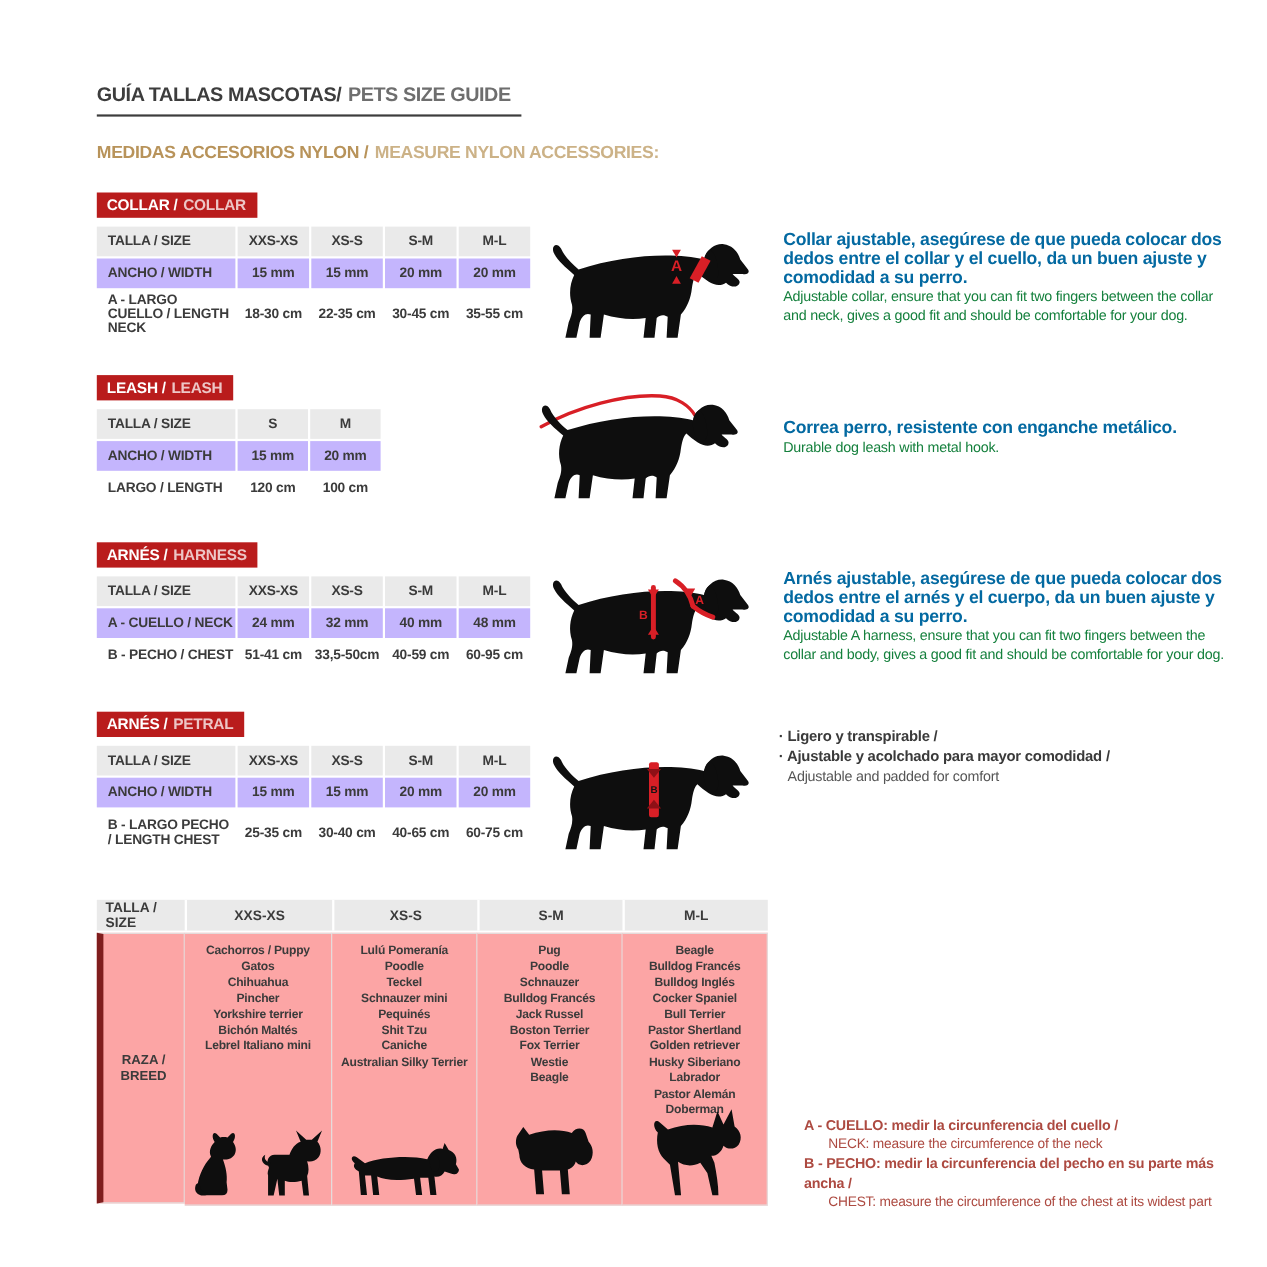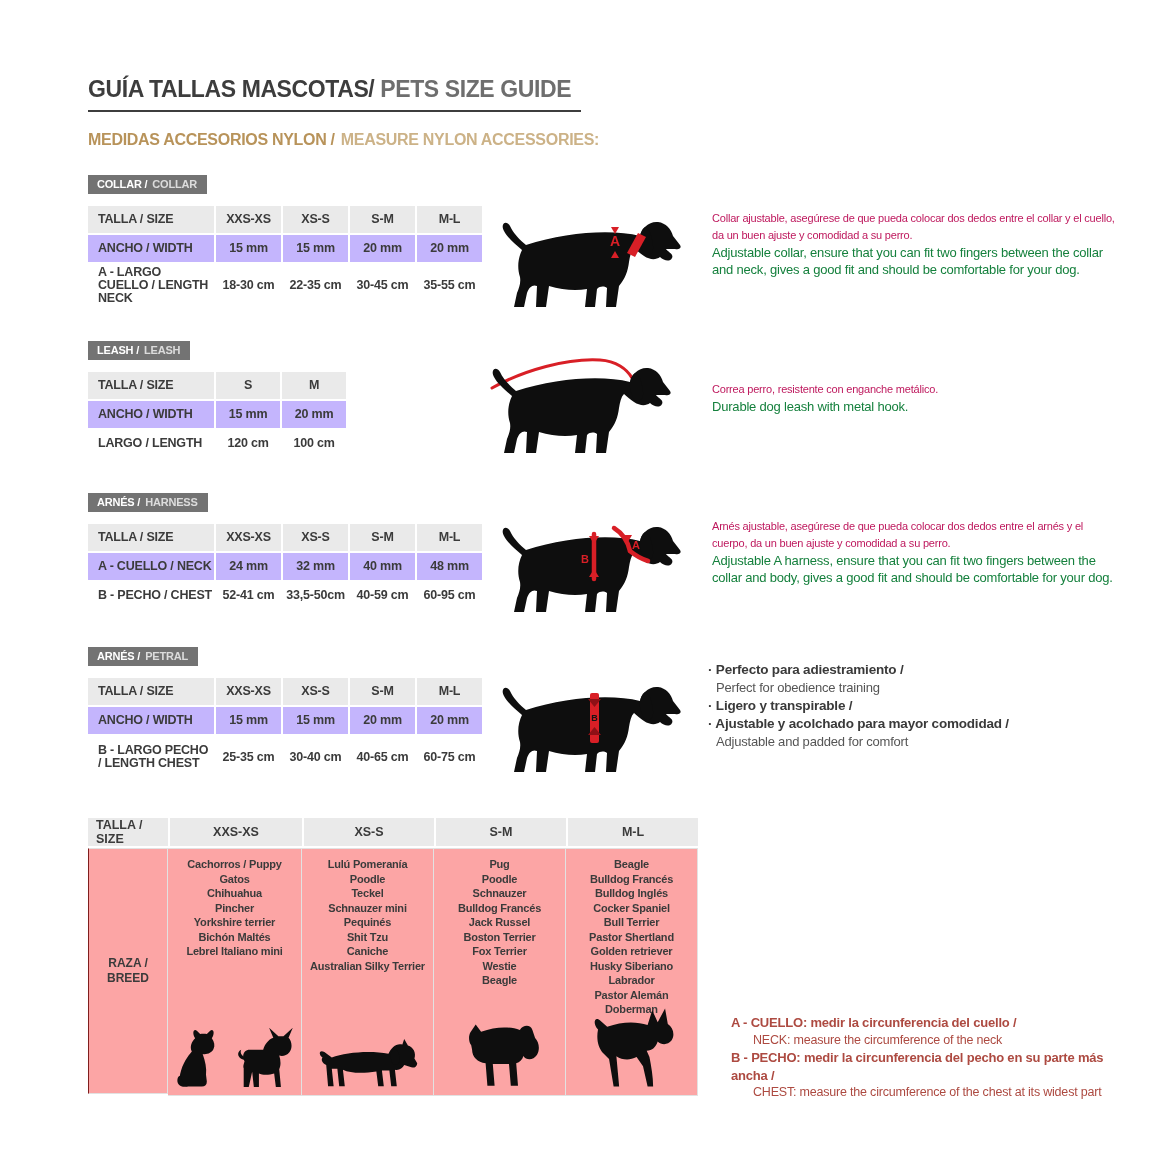--- a/index.html
+++ b/index.html
@@ -1,65 +1,65 @@
 <!DOCTYPE html>
 <html><head>
 <meta charset="utf-8">
 <style>
   html,body{margin:0;padding:0;background:#fff;}
   .page{position:relative;width:1152px;height:1152px;background:#fff;overflow:hidden;
         font-family:"Liberation Sans", sans-serif;color:#3b3b3b;}
 
   
-  .title{position:absolute;left:88px;top:76px;font-size:23px;font-weight:bold;letter-spacing:-0.4px;
+  .title{position:absolute;left:88px;top:76px;font-size:18px;font-weight:bold;letter-spacing:-0.4px;
          border-bottom:2px solid #3d3d3d;padding:0 10px 7px 0;white-space:nowrap;}
   .title .t-es{color:#3d3d3d;}
   .title .t-en{color:#6e6e6e;margin-left:6px;}
   .subtitle{position:absolute;left:88px;top:131px;font-size:16px;font-weight:bold;letter-spacing:-0.3px;white-space:nowrap;}
   .subtitle .s-es{color:#b8935a;}
   .subtitle .s-en{color:#ccb287;margin-left:6px;}
 
   
-  .badge{position:absolute;left:88px;background:#737373;padding:3px 10px 4px 9px;
-         font-size:11px;font-weight:bold;letter-spacing:-0.2px;white-space:nowrap;}
+  .badge{position:absolute;left:88px;background:#b91c1c;padding:3px 10px 4px 9px;
+         font-size:14px;font-weight:bold;letter-spacing:-0.2px;white-space:nowrap;}
   .badge .b-es{color:#fff;}
   .badge .b-en{color:rgba(255,255,255,0.75);margin-left:5px;}
 
   
   .tbl{position:absolute;left:88px;}
   .trow{display:grid;gap:2px;margin-bottom:2px;}
   .t4 .trow{grid-template-columns:126px 65px 65px 65px 65px;}
   .t2 .trow{grid-template-columns:126px 64px 64px;}
   .tc{display:flex;align-items:center;justify-content:center;height:27px;
       font-size:12.5px;font-weight:bold;letter-spacing:-0.2px;text-align:center;line-height:13px;}
   .trow.tall .tc{height:42px;}
   .tc.lbl{justify-content:flex-start;text-align:left;padding-left:10px;}
   .trow.head .tc{background:#eaeaea;}
   .trow.mid .tc{background:#c4b5fd;}
   .trow.plain .tc{background:#fff;}
 
   
   .desc{position:absolute;left:712px;width:404px;}
-  .desc-es{font-size:11px;font-weight:normal;color:#be185d;line-height:17px;letter-spacing:-0.2px;}
+  .desc-es{font-size:16px;font-weight:bold;color:#0369a1;line-height:17px;letter-spacing:-0.2px;}
   .desc-en{font-size:13px;color:#15803d;line-height:17px;letter-spacing:-0.2px;}
   .feats{position:absolute;left:708px;width:420px;}
   .feat-es{font-size:13.5px;font-weight:bold;color:#3a3a3a;line-height:18px;letter-spacing:-0.2px;}
   .feat-es::before{content:"· ";}
   .feat-en{font-size:13px;color:#555;line-height:18px;padding-left:8px;letter-spacing:-0.2px;}
 
   
   .breed{position:absolute;left:88px;top:818px;width:610px;}
   .b-head{display:grid;grid-template-columns:80px 134px 132px 132px 132px;}
   .b-head .bh{background:#eaeaea;height:28px;display:flex;align-items:center;justify-content:center;
               font-size:12.5px;font-weight:bold;}
   .b-head .bh + .bh{border-left:2px solid #fff;}
   .b-head .bh:first-child{justify-content:flex-start;padding-left:8px;}
   .b-body{display:grid;grid-template-columns:80px 134px 132px 132px 132px;margin-top:2px;}
   .b-cell{border:1px solid #e2e2e2;border-left:none;height:246px;position:relative;background:#fca5a5;}
-  .b-cell:first-child{border-left:1px solid #7f1d1d;}
+  .b-cell:first-child{border-left:6px solid #7f1d1d;}
   .b-label{display:flex;align-items:center;justify-content:center;text-align:center;
            font-size:12px;font-weight:bold;line-height:15px;padding:0 14px;box-sizing:border-box;}
   .breeds{white-space:pre-line;text-align:center;font-size:11px;font-weight:bold;
           line-height:14.5px;padding-top:8px;letter-spacing:-0.2px;}
   .sils{position:absolute;left:0;right:0;bottom:3px;display:flex;justify-content:center;
         align-items:flex-end;gap:8px;}
 
   
   .notes{position:absolute;left:731px;top:1014px;width:410px;}
   .note-es{font-size:13px;font-weight:bold;color:#ad4a41;line-height:17.5px;letter-spacing:-0.2px;}
@@ -179,21 +179,21 @@
     </div>
     <div class="trow mid">
       <div class="tc lbl">A - CUELLO / NECK</div>
       <div class="tc">24 mm</div>
       <div class="tc">32 mm</div>
       <div class="tc">40 mm</div>
       <div class="tc">48 mm</div>
     </div>
     <div class="trow plain" style="height:30px">
       <div class="tc lbl">B - PECHO / CHEST</div>
-      <div class="tc">52-41 cm</div>
+      <div class="tc">51-41 cm</div>
       <div class="tc">33,5-50cm</div>
       <div class="tc">40-59 cm</div>
       <div class="tc">60-95 cm</div>
     </div>
   </div>
   <svg class="dogfig" style="left:500px;top:505px" viewBox="0 0 185 115">
     <use href="#dogShape"></use>
     <path class="redstroke" stroke-width="4.5" d="M114,23 C122,28 128,37 130,46"></path>
     <path class="redstroke" stroke-width="4.5" d="M130,46 C136,51 142,54 148,56"></path>
     <polygon class="red" points="124,30 132,30 128,37"></polygon>
@@ -235,24 +235,20 @@
     </div>
   </div>
   <svg class="dogfig" style="left:500px;top:665px" viewBox="0 0 185 115">
     <use href="#dogShape"></use>
     <rect class="red" x="90" y="28" width="9" height="50" rx="2"></rect>
     <polygon points="88,34 101,34 94.5,42" fill="#8e1016"></polygon>
     <polygon points="88,70 101,70 94.5,62" fill="#8e1016"></polygon>
     <text x="94.5" y="56" text-anchor="middle" font-size="9" font-weight="bold" fill="#141414">B</text>
   </svg>
   <div class="feats" style="top:661px">
-    <div class="feat">
-      <div class="feat-es">Perfecto para adiestramiento /</div>
-      <div class="feat-en">Perfect for obedience training</div>
-    </div>
     <div class="feat">
       <div class="feat-es">Ligero y transpirable /</div>
     </div>
     <div class="feat">
       <div class="feat-es">Ajustable y acolchado para mayor comodidad /</div>
       <div class="feat-en">Adjustable and padded for comfort</div>
     </div>
   </div>
 
   <div class="breed">

